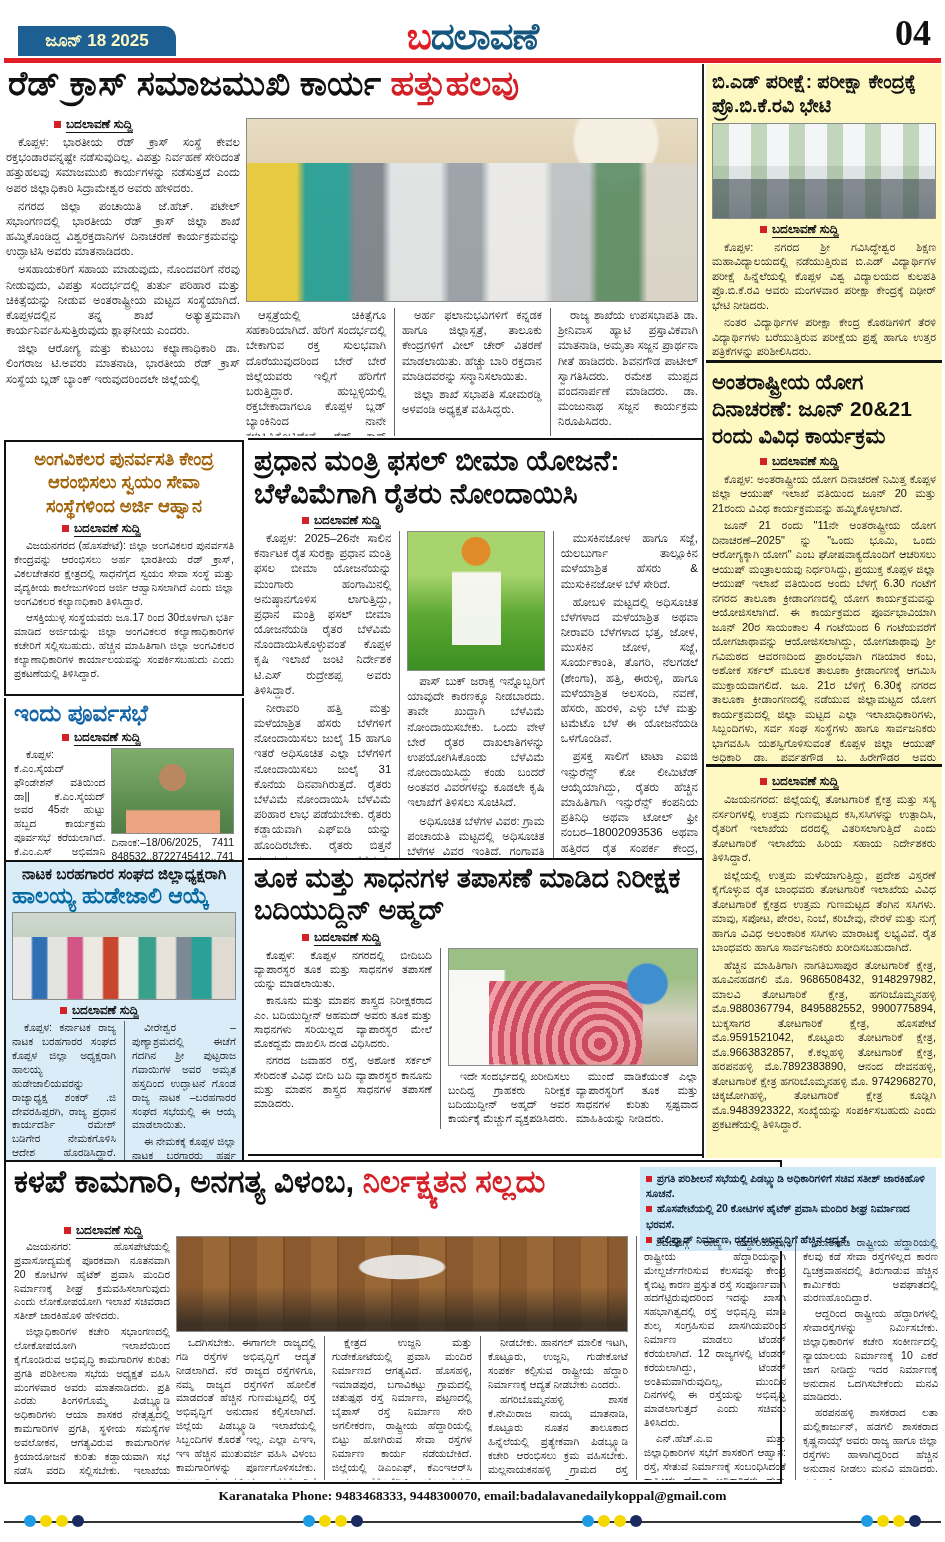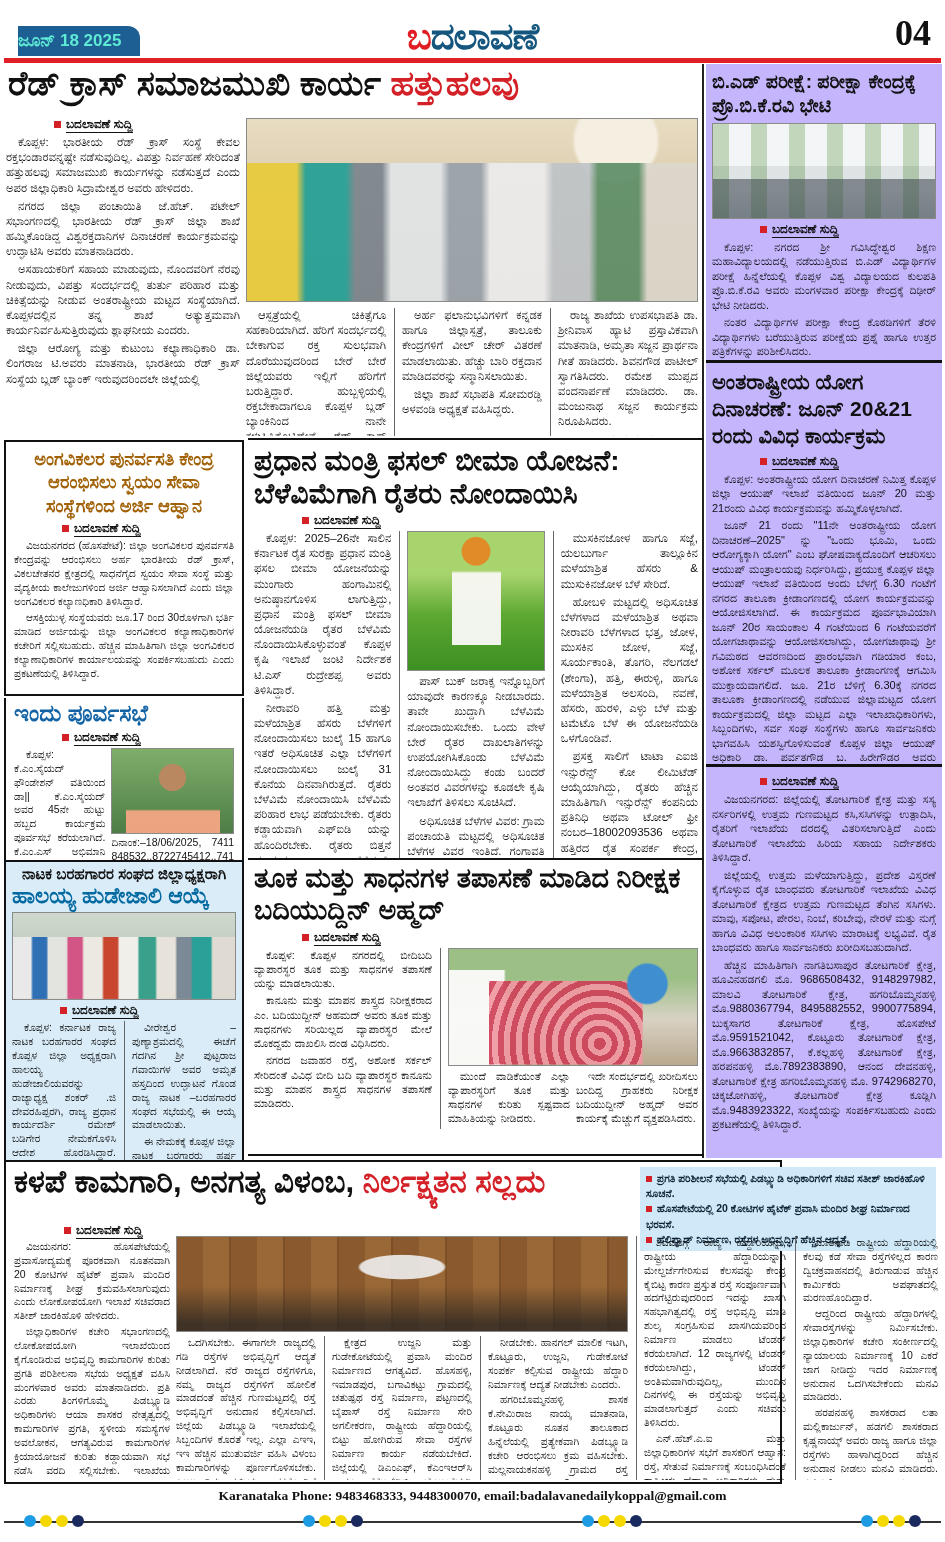--- a/index.html
+++ b/index.html
@@ -1,20 +1,20 @@
 <!DOCTYPE html>
 <html><head>
 <meta charset="utf-8">
 <style>
   html,body{margin:0;padding:0;background:#e9e9e9;}
   #page{position:relative;width:945px;height:1542px;background:#ffffff;margin:0 auto;
         font-family:"Liberation Sans",sans-serif;color:#111;overflow:hidden;}
   
-  .datebox{position:absolute;left:18px;top:26px;width:122px;height:30px;background:#1e5f93;color:#5eead4;
-           font-weight:bold;font-size:17px;line-height:30px;text-align:left;border-radius:0 12px 0 0;}
+  .datebox{position:absolute;left:18px;top:26px;width:158px;height:30px;background:#1e5f93;color:#fef9c3;
+           font-weight:bold;font-size:17px;line-height:30px;text-align:center;border-radius:0 12px 0 0;}
   .masthead{position:absolute;left:0;right:0;top:16px;text-align:center;font-size:37px;font-weight:bold;letter-spacing:-1px;}
   .m-first{color:#e11d23}.m-rest{color:#15567e}
   .pagenum{position:absolute;right:14px;top:12px;font-size:36px;font-weight:bold;font-family:"Liberation Serif",serif;}
   .redrule{position:absolute;left:4px;right:4px;top:58px;height:5px;background:#e01f26;}
   
   .byline{font-size:12px;font-weight:bold;margin:3px 0 4px;white-space:nowrap;padding-left:48px;}
   .bysq{display:inline-block;width:7px;height:7px;background:#d42027;margin-right:5px;}
   .bytxt{border-bottom:1px solid #111;padding-bottom:1px;}
   .bt{font-size:11.5px;line-height:1.32;text-align:justify;margin:0 0 3px;text-indent:12px;}
   .bt.small{font-size:10.5px;}
@@ -22,21 +22,21 @@
   .clip{overflow:hidden;box-sizing:border-box;}
   .cols{display:flex;gap:8px;}
   .cols>div{flex:1;min-width:0;}
   .cols>div+div{border-left:1px solid #666;padding-left:7px;}
   
   .main-headline{position:absolute;left:8px;top:64px;width:692px;height:48px;font-size:34px;font-weight:bold;
                  white-space:nowrap;overflow:hidden;}
   .h-red{color:#d42027;}
   .vdiv{position:absolute;left:702px;top:64px;width:2px;height:1094px;background:#222;}
   
-  .rr{position:absolute;left:706px;width:236px;background:#c4b5fd;padding:4px 6px;box-sizing:border-box;overflow:hidden;}
+  .rr{position:absolute;left:706px;width:236px;background:#fef9c3;padding:4px 6px;box-sizing:border-box;overflow:hidden;}
   .rr1{top:64px;height:296px;}
   .rr2{top:363px;height:401px;}
   .rr3{top:767px;height:391px;}
   .rrule{position:absolute;left:706px;width:236px;height:3px;background:#111;}
   .rr-h{font-size:19px;font-weight:bold;line-height:1.28;margin:2px 0 4px;}
   .rr-h.big{font-size:21px;}
   .rr .bt{font-size:11px;}
   
   .rc-left{position:absolute;left:6px;top:114px;width:234px;height:322px;}
   .rc-photo{position:absolute;left:246px;top:118px;width:452px;height:184px;}
@@ -248,24 +248,24 @@
     <div class="t-row">
       <div class="t-left">
         <p class="bt">ಕೊಪ್ಪಳ: ಕೊಪ್ಪಳ ನಗರದಲ್ಲಿ ಬೀದಿಬದಿ ವ್ಯಾಪಾರಸ್ಥರ ತೂಕ ಮತ್ತು ಸಾಧನಗಳ ತಪಾಸಣೆ ಯನ್ನು ಮಾಡಲಾಯಿತು.</p>
         <p class="bt">ಕಾನೂನು ಮತ್ತು ಮಾಪನ ಶಾಸ್ತ್ರದ ನಿರೀಕ್ಷಕರಾದ ಎಂ. ಬದಿಯುದ್ದೀನ್ ಅಹಮದ್ ಅವರು ತೂಕ ಮತ್ತು ಸಾಧನಗಳು ಸರಿಯಿಲ್ಲದ ವ್ಯಾಪಾರಸ್ಥರ ಮೇಲೆ ಮೊಕದ್ದಮೆ ದಾಖಲಿಸಿ ದಂಡ ವಿಧಿಸಿದರು.</p>
         <p class="bt">ನಗರದ ಜವಾಹರ ರಸ್ತೆ, ಅಶೋಕ ಸರ್ಕಲ್ ಸೇರಿದಂತೆ ವಿವಿಧ ಬೀದಿ ಬದಿ ವ್ಯಾಪಾರಸ್ಥರ ಕಾನೂನು ಮತ್ತು ಮಾಪನ ಶಾಸ್ತ್ರದ ಸಾಧನಗಳ ತಪಾಸಣೆ ಮಾಡಿದರು.</p>
       </div>
       <div class="t-right">
         <div class="photo ph-onion"></div>
         <div class="tb2">
           <div>
-              <p class="bt">ಮುಂದೆ ವಾಡಿಕೆಯಂತೆ ಎಲ್ಲಾ ವ್ಯಾಪಾರಸ್ಥರಿಗೆ ತೂಕ ಮತ್ತು ಸಾಧನಗಳ ಕುರಿತು ಸ್ಪಷ್ಟವಾದ ಮಾಹಿತಿಯನ್ನು ನೀಡಿದರು.</p>
+              <p class="bt">ಇದೇ ಸಂದರ್ಭದಲ್ಲಿ ಖರೀದಿಸಲು ಬಂದಿದ್ದ ಗ್ರಾಹಕರು ನಿರೀಕ್ಷಕ ಬದಿಯುದ್ದೀನ್ ಅಹ್ಮದ್ ಅವರ ಕಾರ್ಯಕ್ಕೆ ಮೆಚ್ಚುಗೆ ವ್ಯಕ್ತಪಡಿಸಿದರು.</p>
             </div>
           <div>
-              <p class="bt">ಇದೇ ಸಂದರ್ಭದಲ್ಲಿ ಖರೀದಿಸಲು ಬಂದಿದ್ದ ಗ್ರಾಹಕರು ನಿರೀಕ್ಷಕ ಬದಿಯುದ್ದೀನ್ ಅಹ್ಮದ್ ಅವರ ಕಾರ್ಯಕ್ಕೆ ಮೆಚ್ಚುಗೆ ವ್ಯಕ್ತಪಡಿಸಿದರು.</p>
+              <p class="bt">ಮುಂದೆ ವಾಡಿಕೆಯಂತೆ ಎಲ್ಲಾ ವ್ಯಾಪಾರಸ್ಥರಿಗೆ ತೂಕ ಮತ್ತು ಸಾಧನಗಳ ಕುರಿತು ಸ್ಪಷ್ಟವಾದ ಮಾಹಿತಿಯನ್ನು ನೀಡಿದರು.</p>
             </div>
         </div>
       </div>
     </div>
   </div>
 
   <div class="kalape">
     <div class="k-head"><span>ಕಳಪೆ ಕಾಮಗಾರಿ, ಅನಗತ್ಯ ವಿಳಂಬ, </span><span class="h-red">ನಿರ್ಲಕ್ಷ್ಯತನ ಸಲ್ಲದು</span></div>
     <div class="k-bullets">
       <div><span class="bysq"></span><span>ಪ್ರಗತಿ ಪರಿಶೀಲನೆ ಸಭೆಯಲ್ಲಿ ಪಿಡಬ್ಲ್ಯುಡಿ ಅಧಿಕಾರಿಗಳಿಗೆ ಸಚಿವ ಸತೀಶ್ ಜಾರಕಿಹೊಳಿ ಸೂಚನೆ.</span></div>

